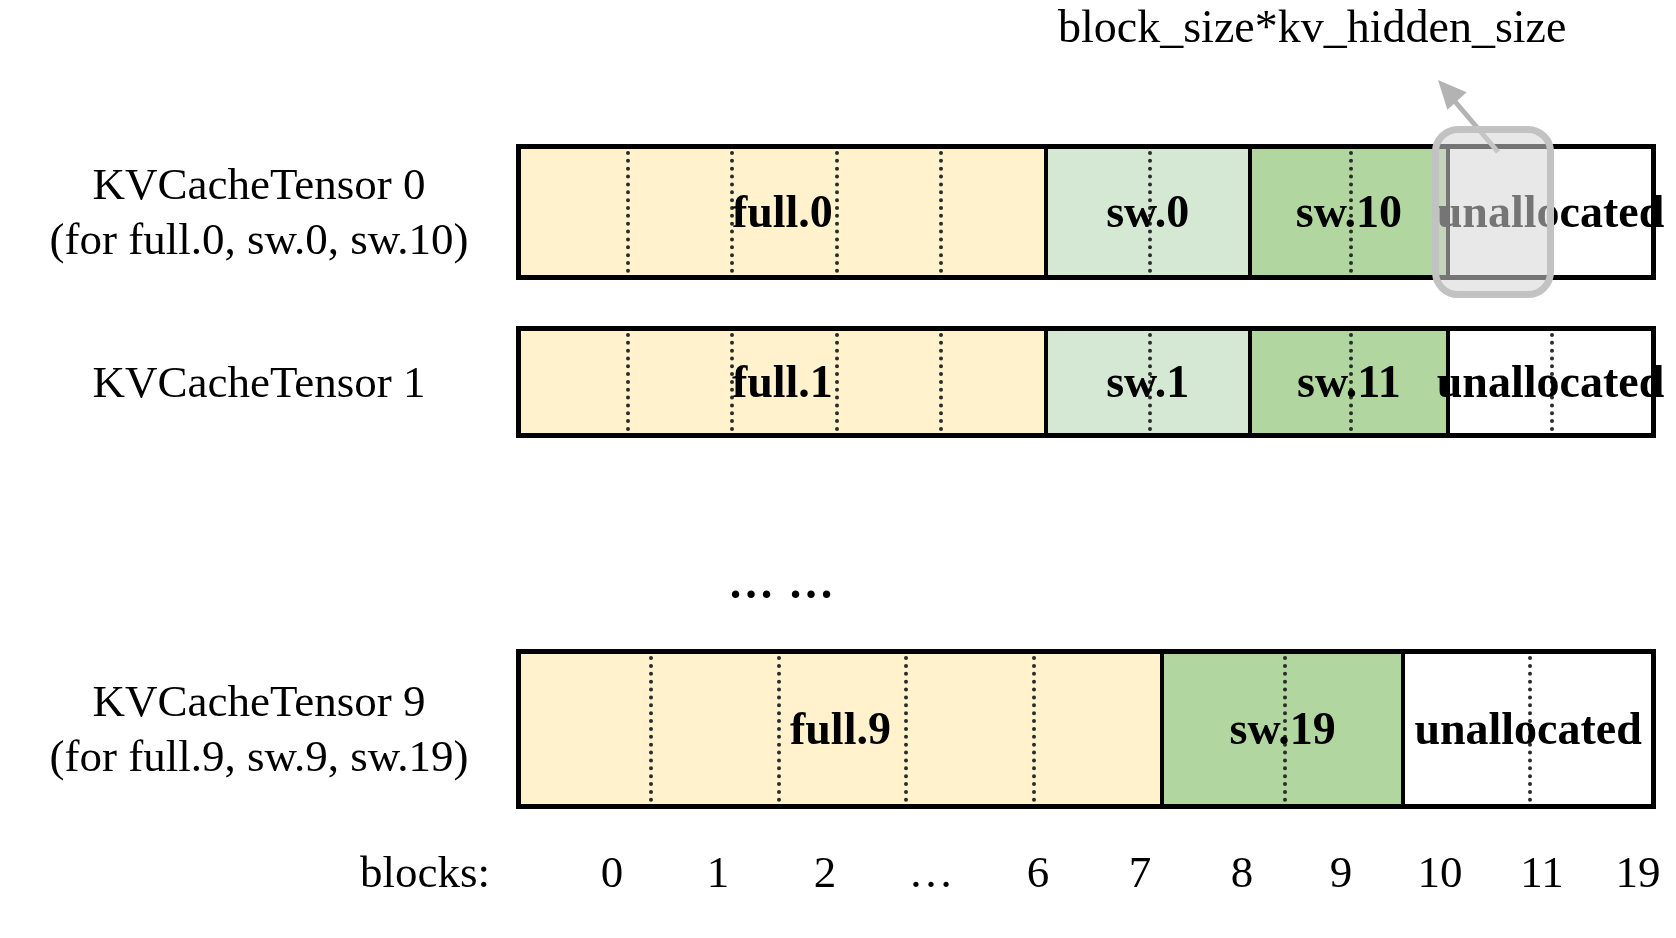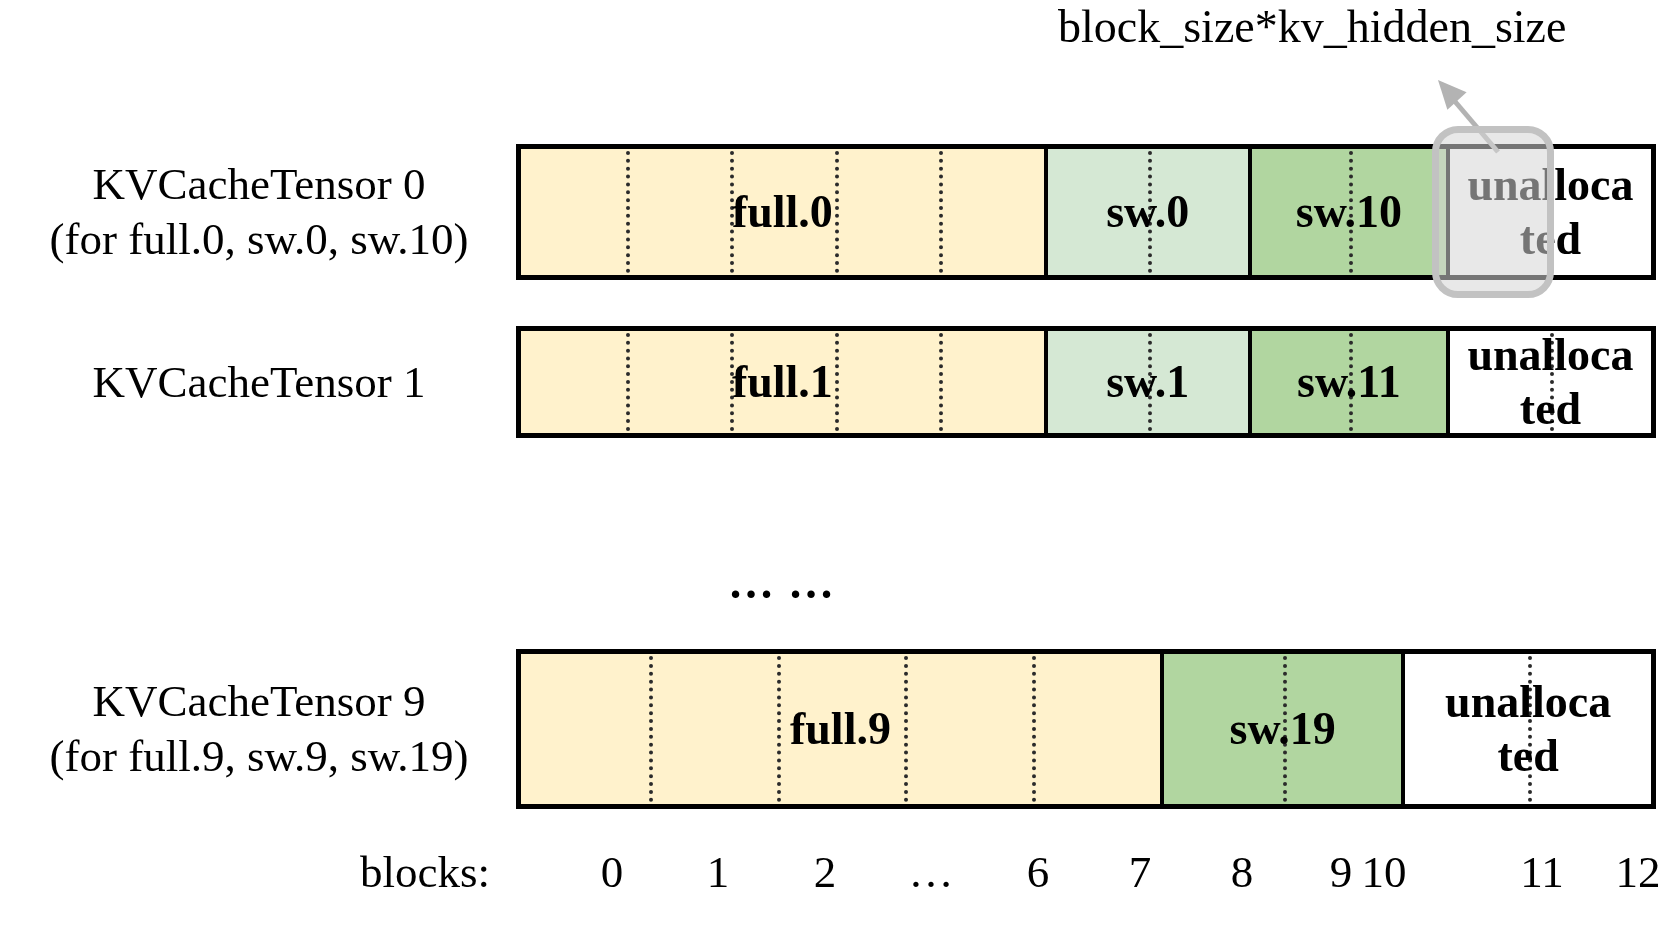--- a/index.html
+++ b/index.html
@@ -28,21 +28,21 @@
   .seg + .seg{border-left:4px solid var(--border);}
   .seg-full{flex:533 0 0; background:var(--full);}
   .seg-swl{flex:204 0 0; background:var(--sw_light);}
   .seg-swd{flex:198 0 0; background:var(--sw_dark);}
   .seg-un{flex:205 0 0; background:var(--unallocated);}
   .dv{position:absolute; top:2px; bottom:2px; width:0; border-left:4px dotted #2b2b2b;}
   .seg-label{
     position:absolute; inset:0; display:flex; align-items:center; justify-content:center;
     font-weight:bold; font-size:46px; z-index:2; text-align:center; line-height:1.18;
   }
-  .wrap2{flex-direction:column;}
+  .wrap2{flex-direction:row;}
   
   .annotation{
     position:absolute; left:1058px; top:0; font-size:46px; white-space:nowrap;
   }
   .hl-box{
     position:absolute; left:1432px; top:126px; width:122px; height:172px;
     box-sizing:border-box; border:7px solid var(--highlight_border);
     border-radius:26px; background:rgba(214,214,214,0.55); z-index:5;
   }
   .arrow-svg{position:absolute; left:0; top:0; width:1676px; height:938px; pointer-events:none; z-index:4;}
@@ -163,17 +163,17 @@
 
   <div class="axis-prefix">blocks:</div>
   <span class="tick" style="left:612px">0</span>
   <span class="tick" style="left:718px">1</span>
   <span class="tick" style="left:825px">2</span>
   <span class="tick" style="left:931px">…</span>
   <span class="tick" style="left:1038px">6</span>
   <span class="tick" style="left:1140px">7</span>
   <span class="tick" style="left:1242px">8</span>
   <span class="tick" style="left:1341px">9</span>
-  <span class="tick" style="left:1384px">10</span>
+  <span class="tick" style="left:1440px">10</span>
   <span class="tick" style="left:1542px">11</span>
-  <span class="tick" style="left:1638px">12</span>
+  <span class="tick" style="left:1638px">19</span>
 
 </div>
 
 </body></html>

